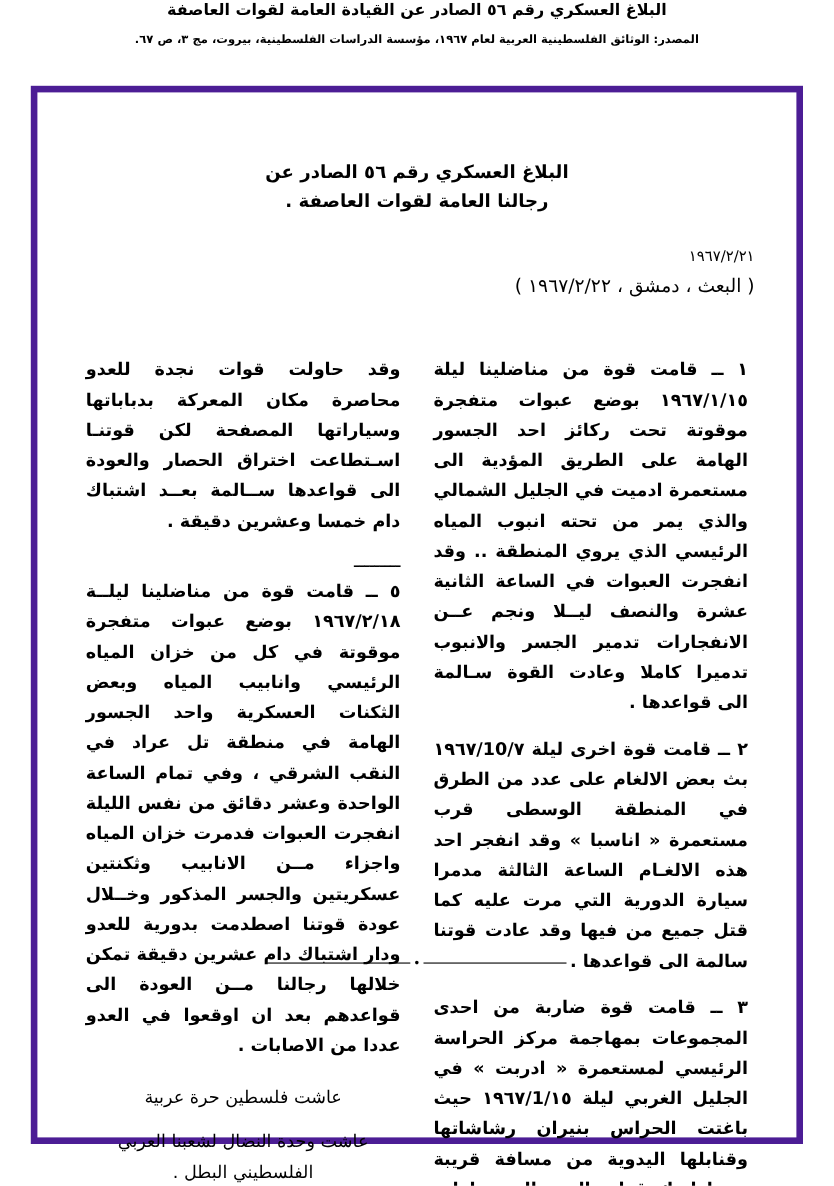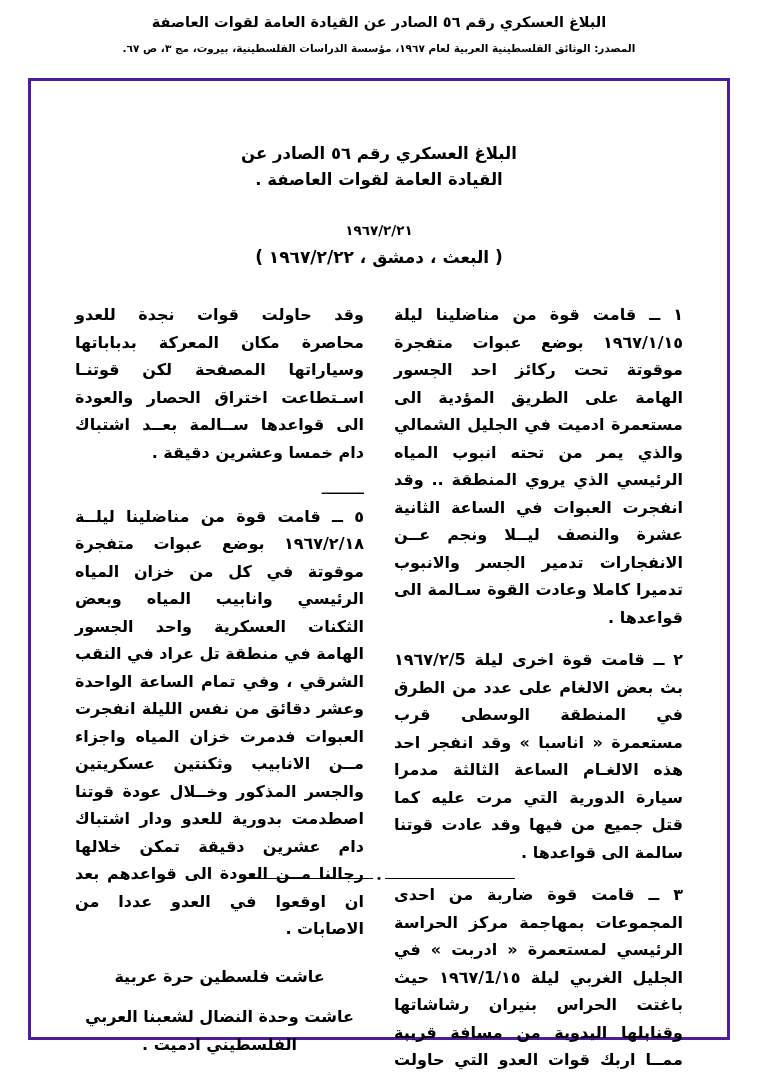--- a/index.html
+++ b/index.html
@@ -17,42 +17,41 @@
   }
   .page {
     width: 758px;
     height: 1078px;
     position: relative;
     box-sizing: border-box;
   }
   
   .doc-header {
     text-align: center;
-    padding-top: 12px;
   }
   .doc-header .title {
     font-size: 14.5px;
     font-weight: bold;
     letter-spacing: 0px;
     line-height: 1.4;
   }
   .doc-header .source {
     font-size: 10.5px;
     font-weight: bold;
     margin-top: 9px;
     line-height: 1.4;
   }
   
   .frame {
     position: absolute;
     top: 78px;
     right: 28px;
     left: 28px;
     bottom: 38px;
-    border: 3px solid #4c1d95;
+    border: 6px solid #4c1d95;
     box-sizing: border-box;
   }
   .frame-inner {
     position: absolute;
     top: 0;
     right: 0;
     left: 0;
     bottom: 0;
     padding: 0;
   }
@@ -68,25 +67,25 @@
     font-size: 16.5px;
     font-weight: bold;
     line-height: 1.55;
     margin-bottom: 26px;
     letter-spacing: 0px;
   }
   .main-title .l2 {
     display: block;
   }
   .date-block {
-    text-align: center;
+    text-align: right;
     font-size: 13.5px;
-    font-weight: bold;
+    font-weight: normal;
     line-height: 1.8;
-    margin-bottom: 28px;
+    margin-bottom: 46px;
   }
   .date-block .d2 {
     display: block;
     font-size: 17px;
   }
   .columns {
     display: flex;
     flex-direction: row;
     justify-content: space-between;
     gap: 30px;
@@ -111,21 +110,21 @@
     display: block;
     text-align: right;
     letter-spacing: 1px;
     margin-top: -4px;
   }
   .slogans {
     margin-top: 20px;
   }
   .slogans p {
     margin: 0 0 13px 0;
-    font-weight: bold;
+    font-weight: normal;
     text-align: center;
     text-align-last: center;
   }
   .rule {
     position: absolute;
     bottom: 150px;
     left: 0;
     right: 0;
     text-align: center;
   }
@@ -153,43 +152,43 @@
     <div class="source">المصدر: الوثائق الفلسطينية العربية لعام ١٩٦٧، مؤسسة الدراسات الفلسطينية، بيروت، مج ٣، ص ٦٧.</div>
   </div>
 
   <div class="frame">
     <div class="frame-inner">
 
       <div class="content">
 
         <div class="main-title">
           <span class="l1">البلاغ العسكري رقم ٥٦ الصادر عن</span>
-          <span class="l2">القيادة العامة لقوات العاصفة .</span>
+          <span class="l2">رجالنا العامة لقوات العاصفة .</span>
         </div>
 
         <div class="date-block">
           <span class="d1">١٩٦٧/٢/٢١</span>
           <span class="d2">( البعث ، دمشق ، ١٩٦٧/٢/٢٢ )</span>
         </div>
 
         <div class="columns">
 
           <div class="col">
             <p>١ ــ قامت قوة من مناضلينا ليلة ١٩٦٧/١/١٥ بوضع عبوات متفجرة موقوتة تحت ركائز احد الجسور الهامة على الطريق المؤدية الى مستعمرة ادميت في الجليل الشمالي والذي يمر من تحته انبوب المياه الرئيسي الذي يروي المنطقة .. وقد انفجرت العبوات في الساعة الثانية عشرة والنصف ليــلا ونجم عــن الانفجارات تدمير الجسر والانبوب تدميرا كاملا وعادت القوة سـالمة الى قواعدها .</p>
-            <p>٢ ــ قامت قوة اخرى ليلة ١٩٦٧/٢/5 بث بعض الالغام على عدد من الطرق في المنطقة الوسطى قرب مستعمرة « اناسبا » وقد انفجر احد هذه الالغـام الساعة الثالثة مدمرا سيارة الدورية التي مرت عليه كما قتل جميع من فيها وقد عادت قوتنا سالمة الى قواعدها .</p>
+            <p>٢ ــ قامت قوة اخرى ليلة ١٩٦٧/10/٧ بث بعض الالغام على عدد من الطرق في المنطقة الوسطى قرب مستعمرة « اناسبا » وقد انفجر احد هذه الالغـام الساعة الثالثة مدمرا سيارة الدورية التي مرت عليه كما قتل جميع من فيها وقد عادت قوتنا سالمة الى قواعدها .</p>
             <p>٣ ــ قامت قوة ضاربة من احدى المجموعات بمهاجمة مركز الحراسة الرئيسي لمستعمرة « ادربت » في الجليل الغربي ليلة ١٩٦٧/1/١٥ حيث باغتت الحراس بنيران رشاشاتها وقنابلها اليدوية من مسافة قريبة ممــا اربك قوات العدو التي حاولت ان ترد على النار بالمثل لكن قوتنا تمكنت من القضاء على مقاومة العدو ..</p>
           </div>
 
           <div class="col">
             <p class="tight">وقد حاولت قوات نجدة للعدو محاصرة مكان المعركة بدباباتها وسياراتها المصفحة لكن قوتنـا اسـتطاعت اختراق الحصار والعودة الى قواعدها ســالمة بعــد اشتباك دام خمسا وعشرين دقيقة .</p>
             <span class="dashline">ـــــــــ</span>
             <p>٥ ــ قامت قوة من مناضلينا ليلــة ١٩٦٧/٢/١٨ بوضع عبوات متفجرة موقوتة في كل من خزان المياه الرئيسي وانابيب المياه وبعض الثكنات العسكرية واحد الجسور الهامة في منطقة تل عراد في النقب الشرقي ، وفي تمام الساعة الواحدة وعشر دقائق من نفس الليلة انفجرت العبوات فدمرت خزان المياه واجزاء مــن الانابيب وثكنتين عسكريتين والجسر المذكور وخــلال عودة قوتنا اصطدمت بدورية للعدو ودار اشتباك دام عشرين دقيقة تمكن خلالها رجالنا مــن العودة الى قواعدهم بعد ان اوقعوا في العدو عددا من الاصابات .</p>
             <div class="slogans">
               <p>عاشت فلسطين حرة عربية</p>
-              <p>عاشت وحدة النضال لشعبنا العربي الفلسطيني ادميت .</p>
+              <p>عاشت وحدة النضال لشعبنا العربي الفلسطيني البطل .</p>
             </div>
           </div>
 
         </div>
       </div>
 
       <div class="rule">
         <span class="bar"></span><span class="dot">•</span><span class="bar"></span>
       </div>
 

